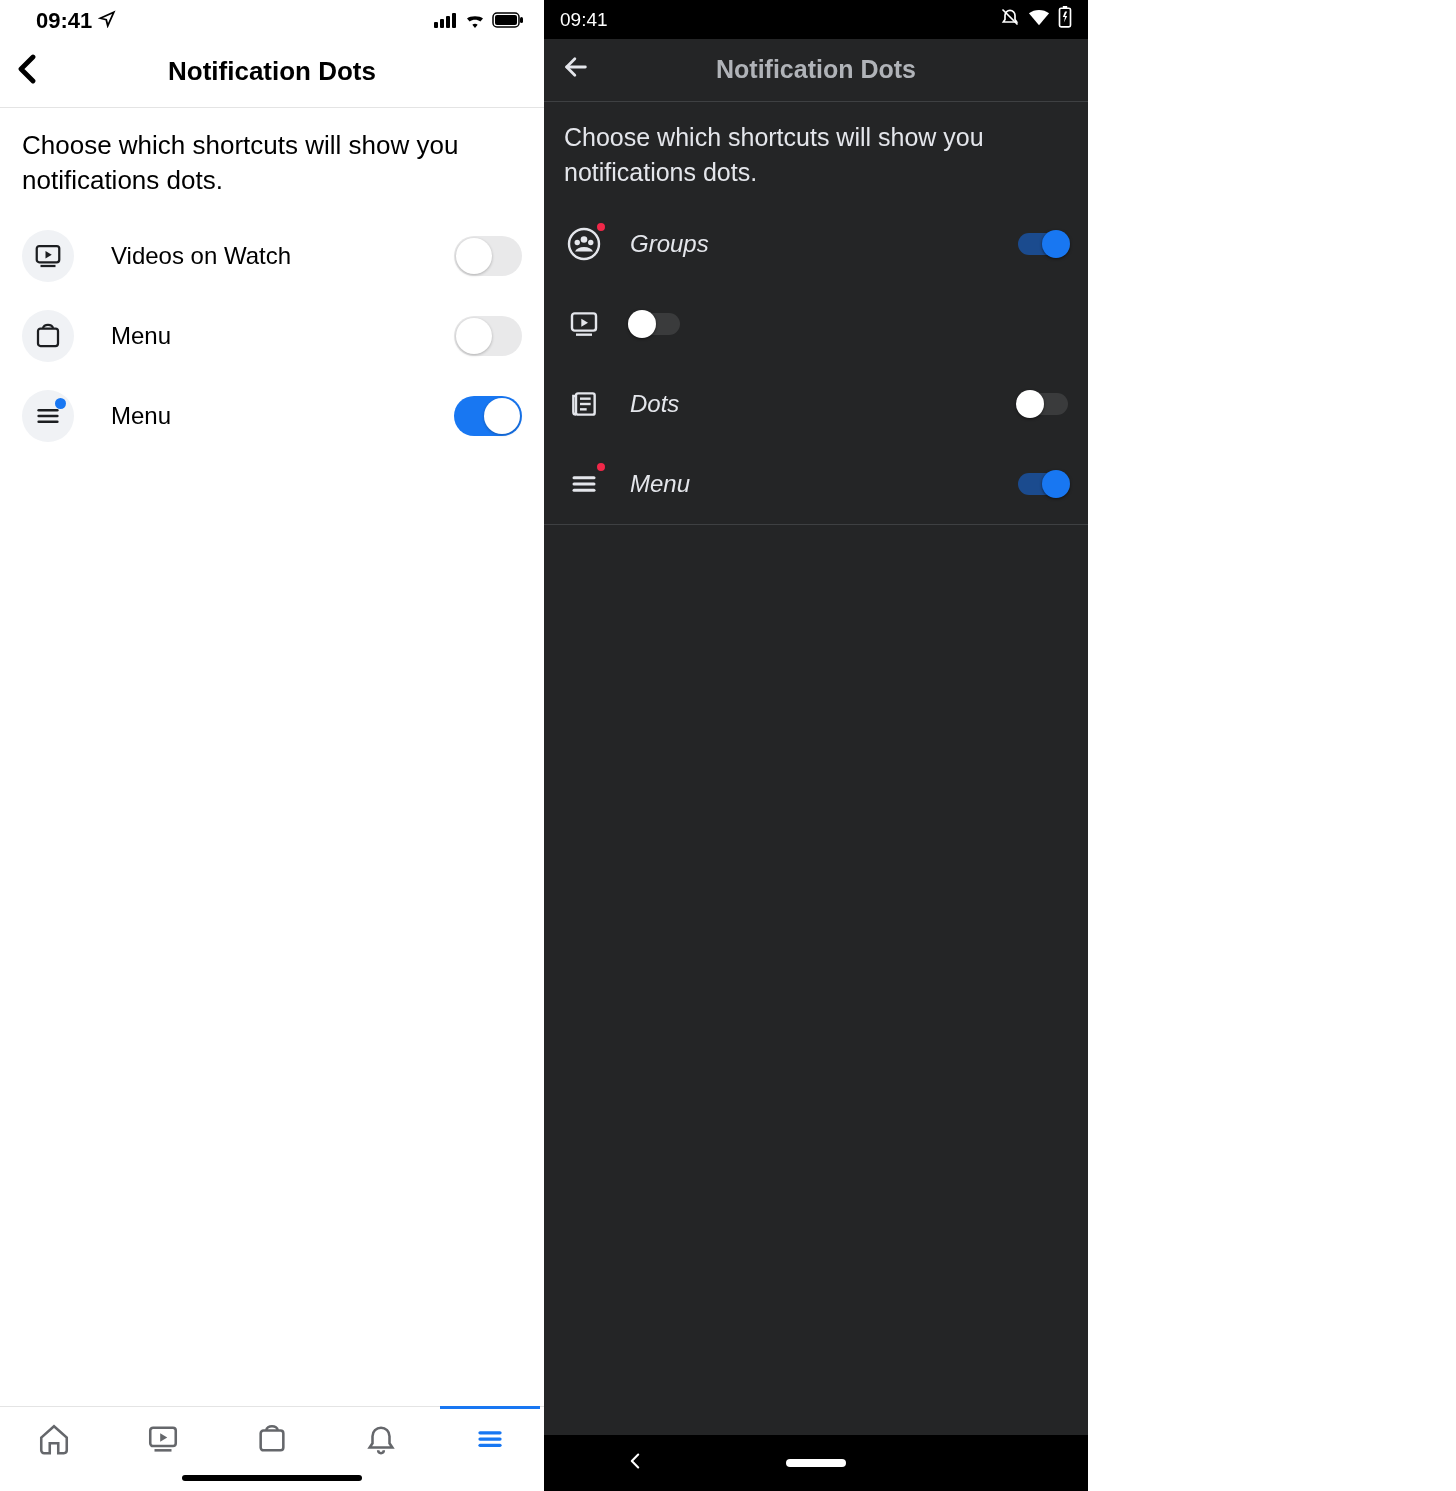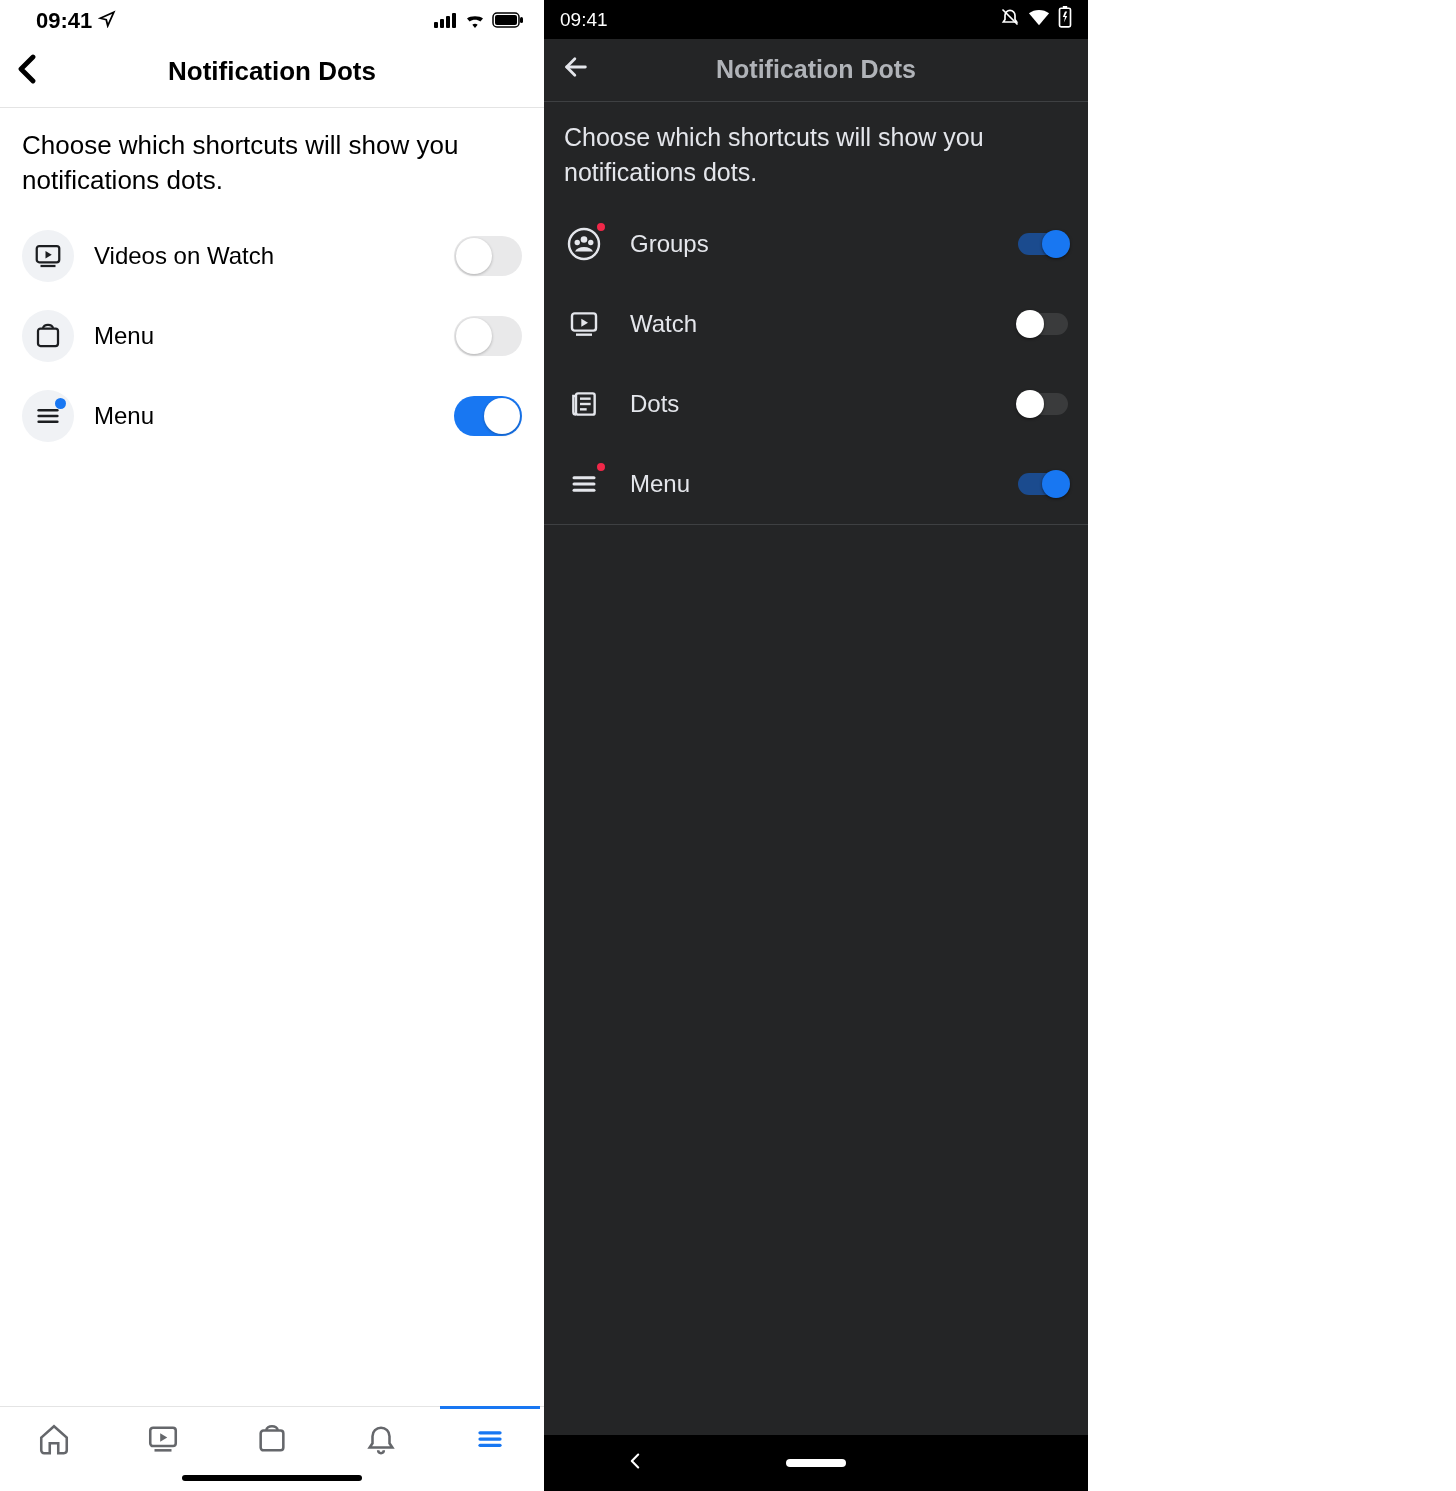--- a/index.html
+++ b/index.html
@@ -22,21 +22,21 @@
 .ios-status-right { display: flex; align-items: center; gap: 6px; }
 .ios-header {
   display: flex; align-items: center;
   padding: 14px 18px 18px 18px;
   border-bottom: 1px solid #e4e4e4;
 }
 .ios-back { width: 30px; font-size: 32px; font-weight: 700; line-height: 1; }
 .ios-title { flex: 1; text-align: center; font-size: 26px; font-weight: 700; padding-right:30px;}
 .ios-desc { padding: 20px 22px 12px 22px; font-size: 26px; line-height: 1.35; }
 .ios-list { padding: 6px 14px; }
-.ios-row { display: flex; align-items: center; padding: 14px 8px; gap: 20px; }
+.ios-row { display: flex; align-items: center; padding: 14px 8px; gap: 37px; }
 .ios-icon-wrap {
   width: 52px; height: 52px; border-radius: 50%; background: #f0f2f5;
   display: flex; align-items: center; justify-content: center; position: relative;
 }
 .ios-row-label { flex: 1; font-size: 24px; font-weight: 500; }
 .ios-toggle {
   width: 68px; height: 40px; border-radius: 20px; background: #e9e9ea; position: relative;
   transition: background .2s;
 }
 .ios-toggle .knob {
@@ -71,21 +71,21 @@
 .and-header {
   display:flex; align-items:center; padding: 14px 18px 16px 18px;
   border-bottom: 1px solid #3e4042;
 }
 .and-back { width:34px; }
 .and-title { flex:1; text-align:center; font-size:25px; font-weight:600; color:#b0b3b8; padding-right:34px;}
 .and-desc { padding: 18px 20px 14px 20px; font-size:25px; line-height:1.4; color:#e4e6eb;}
 .and-list {  }
 .and-row { display:flex; align-items:center; padding: 20px 20px; gap: 26px; }
 .and-icon-wrap { width:40px; height:40px; display:flex; align-items:center; justify-content:center; position:relative;}
-.and-row-label { flex:1; font-size:24px; color:#e4e6eb; }
+.and-row-label { flex:1; font-size:24px; color:#e4e6eb;font-style:italic; }
 .and-red-dot { position:absolute; width:12px; height:12px; border-radius:50%; background:#f02849; top:-3px; right:-3px; border:2px solid #242526;}
 .and-toggle { width:50px; height:22px; border-radius:11px; background:#3a3b3c; position:relative; }
 .and-toggle .knob { position:absolute; width:28px; height:28px; border-radius:50%; background:#fff; top:-3px; left:-2px; box-shadow:0 1px 3px rgba(0,0,0,0.5);}
 .and-toggle.on { background:#1b4b8e; }
 .and-toggle.on .knob { background:#1877f2; left:24px; }
 .and-sep { border-top:1px solid #3e4042; }
 .and-navbar { margin-top:auto; background:#000; height:56px; display:flex; justify-content:space-around; align-items:center;}
 .and-nav-pill { width:60px; height:8px; background:#fff; border-radius:4px; }
 </style>
 </head>
@@ -277,21 +277,20 @@
     </div>
 
     <div class="and-row">
       <div class="and-icon-wrap">
         <svg width="32" height="32" viewBox="0 0 24 24" fill="none" stroke="#e4e6eb" stroke-width="1.8">
             <rect x="3" y="4" width="18" height="13" rx="2"></rect>
             <path d="M10 8l5 3-5 3V8z" fill="#e4e6eb" stroke="none"></path>
             <line x1="6" y1="20" x2="18" y2="20"></line>
           </svg>
       </div>
-      <div class="and-row-label">Watch</div>
       <div class="and-toggle">
           <div class="knob"></div>
         </div>
     </div>
 
     <div class="and-row">
       <div class="and-icon-wrap">
         <svg width="32" height="32" viewBox="0 0 24 24" fill="none" stroke="#e4e6eb" stroke-width="1.8">
             <rect x="6" y="4" width="14" height="16" rx="1.5"></rect>
             <line x1="9" y1="8" x2="17" y2="8"></line>

